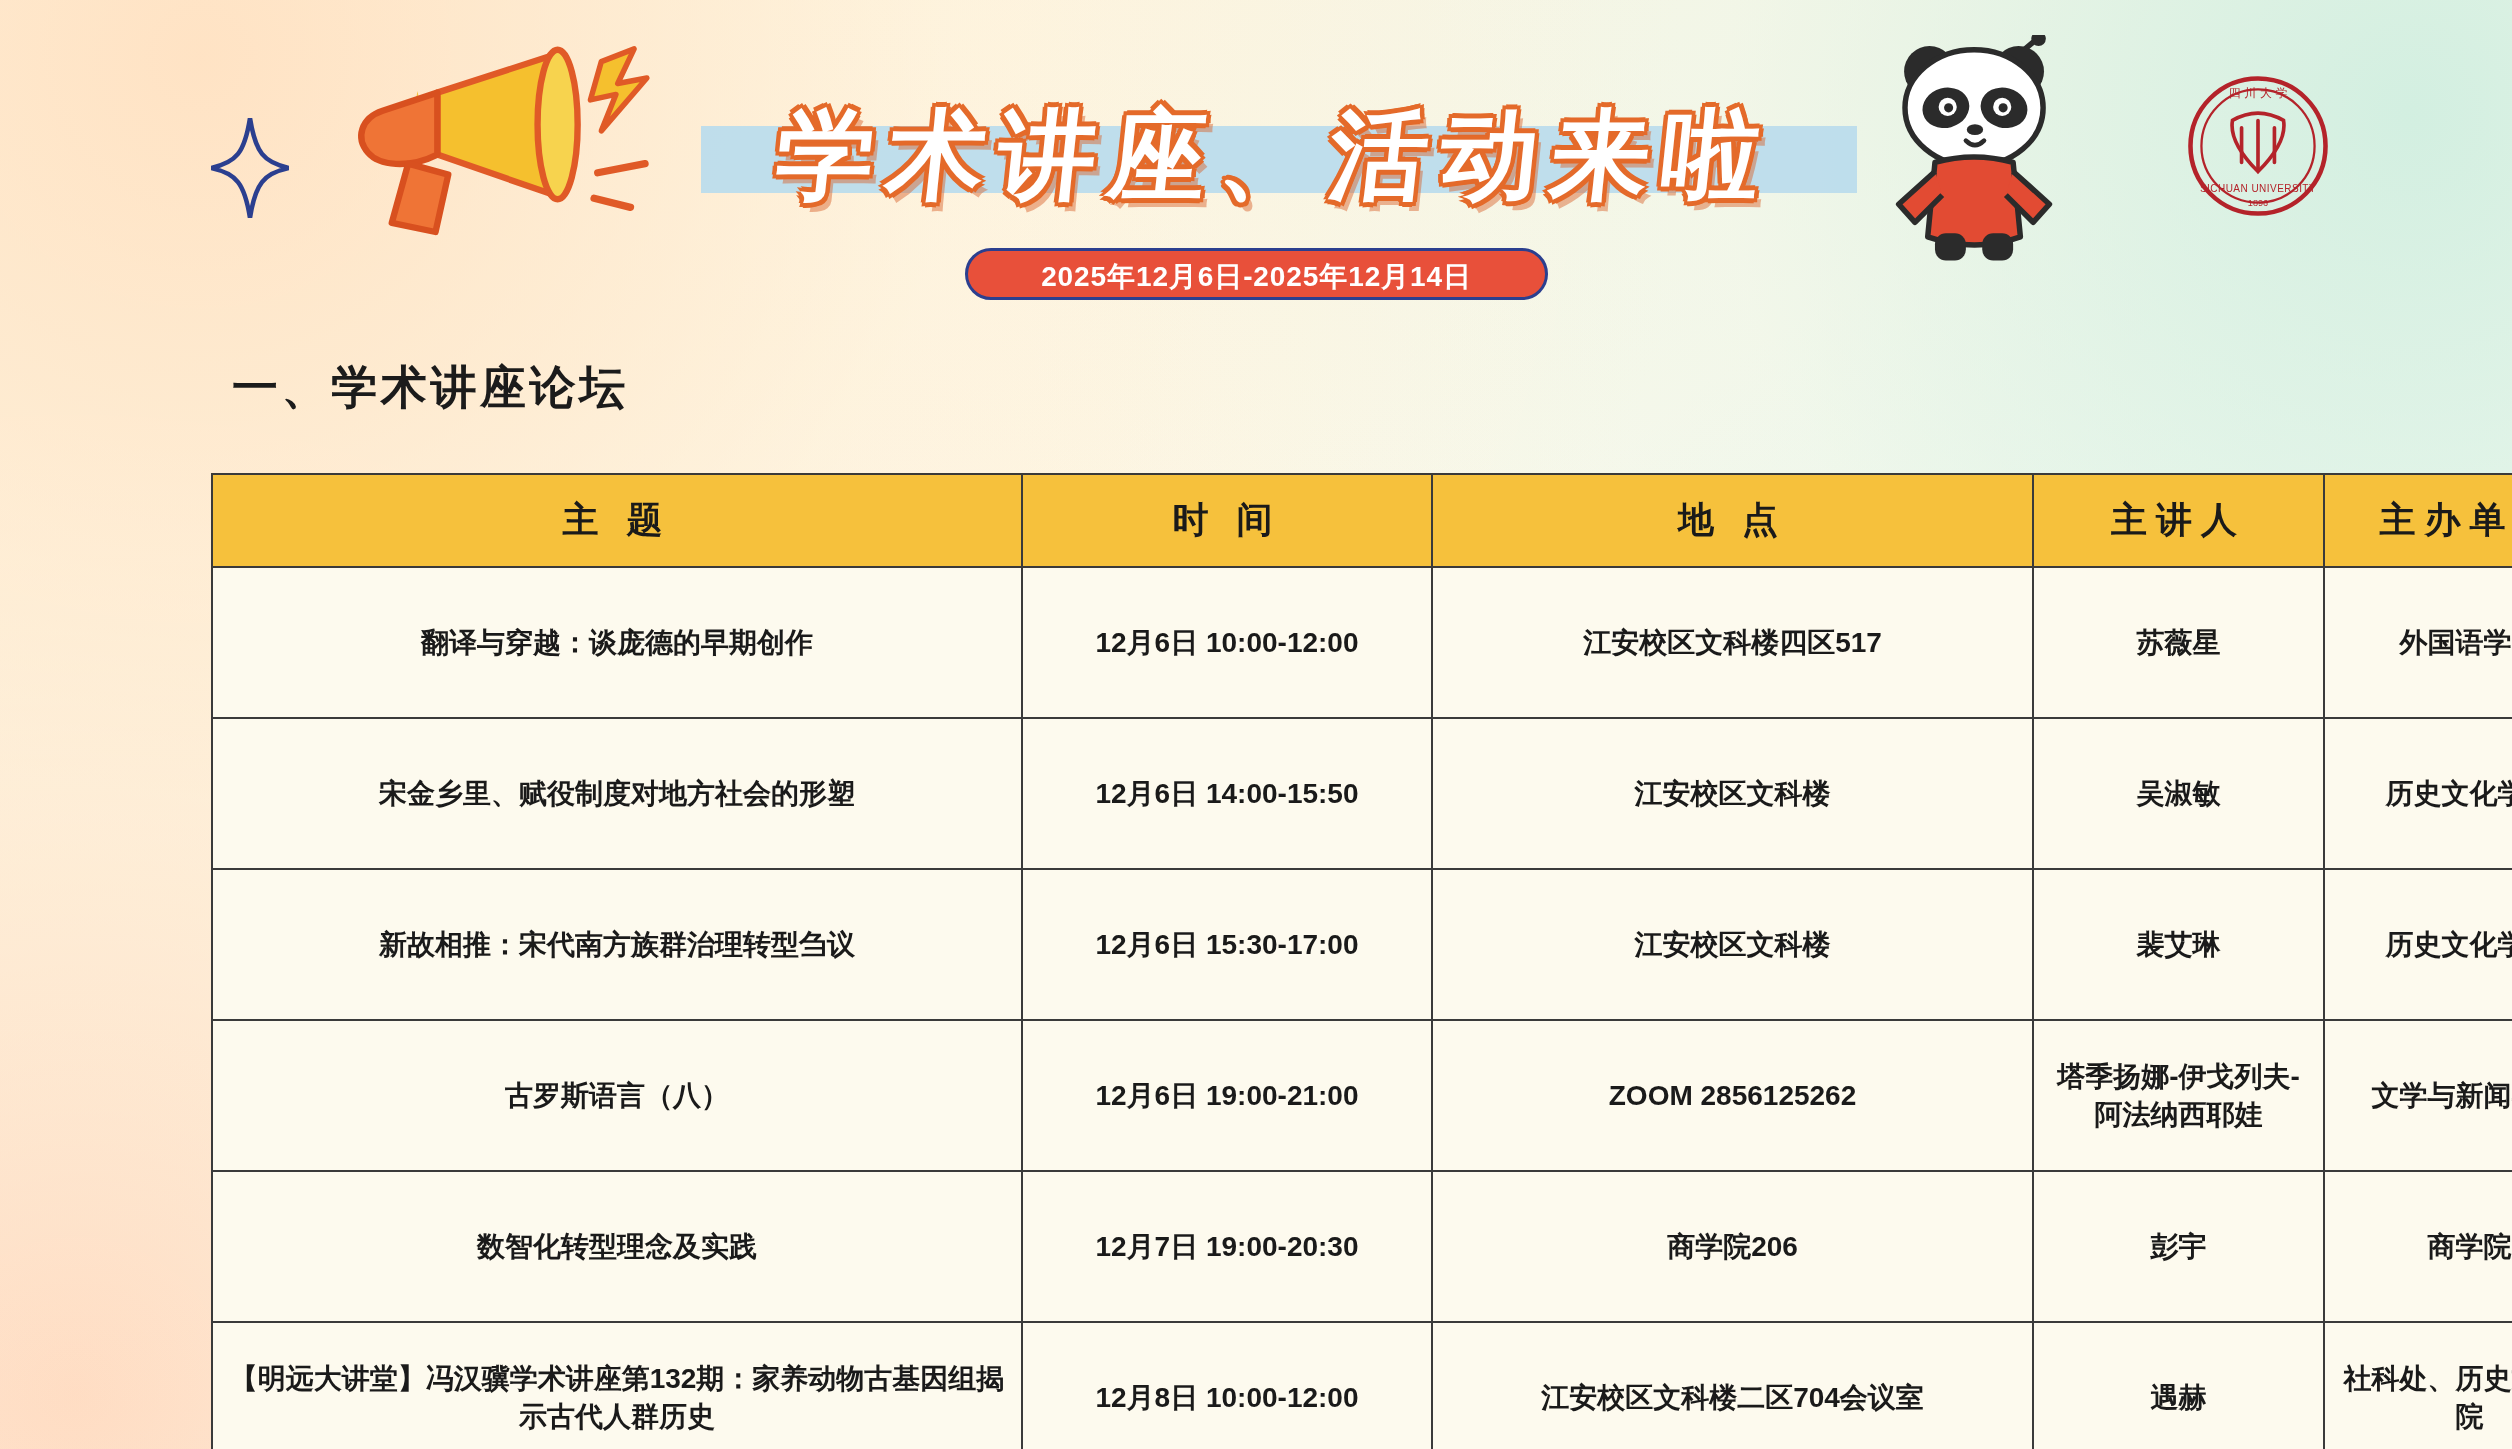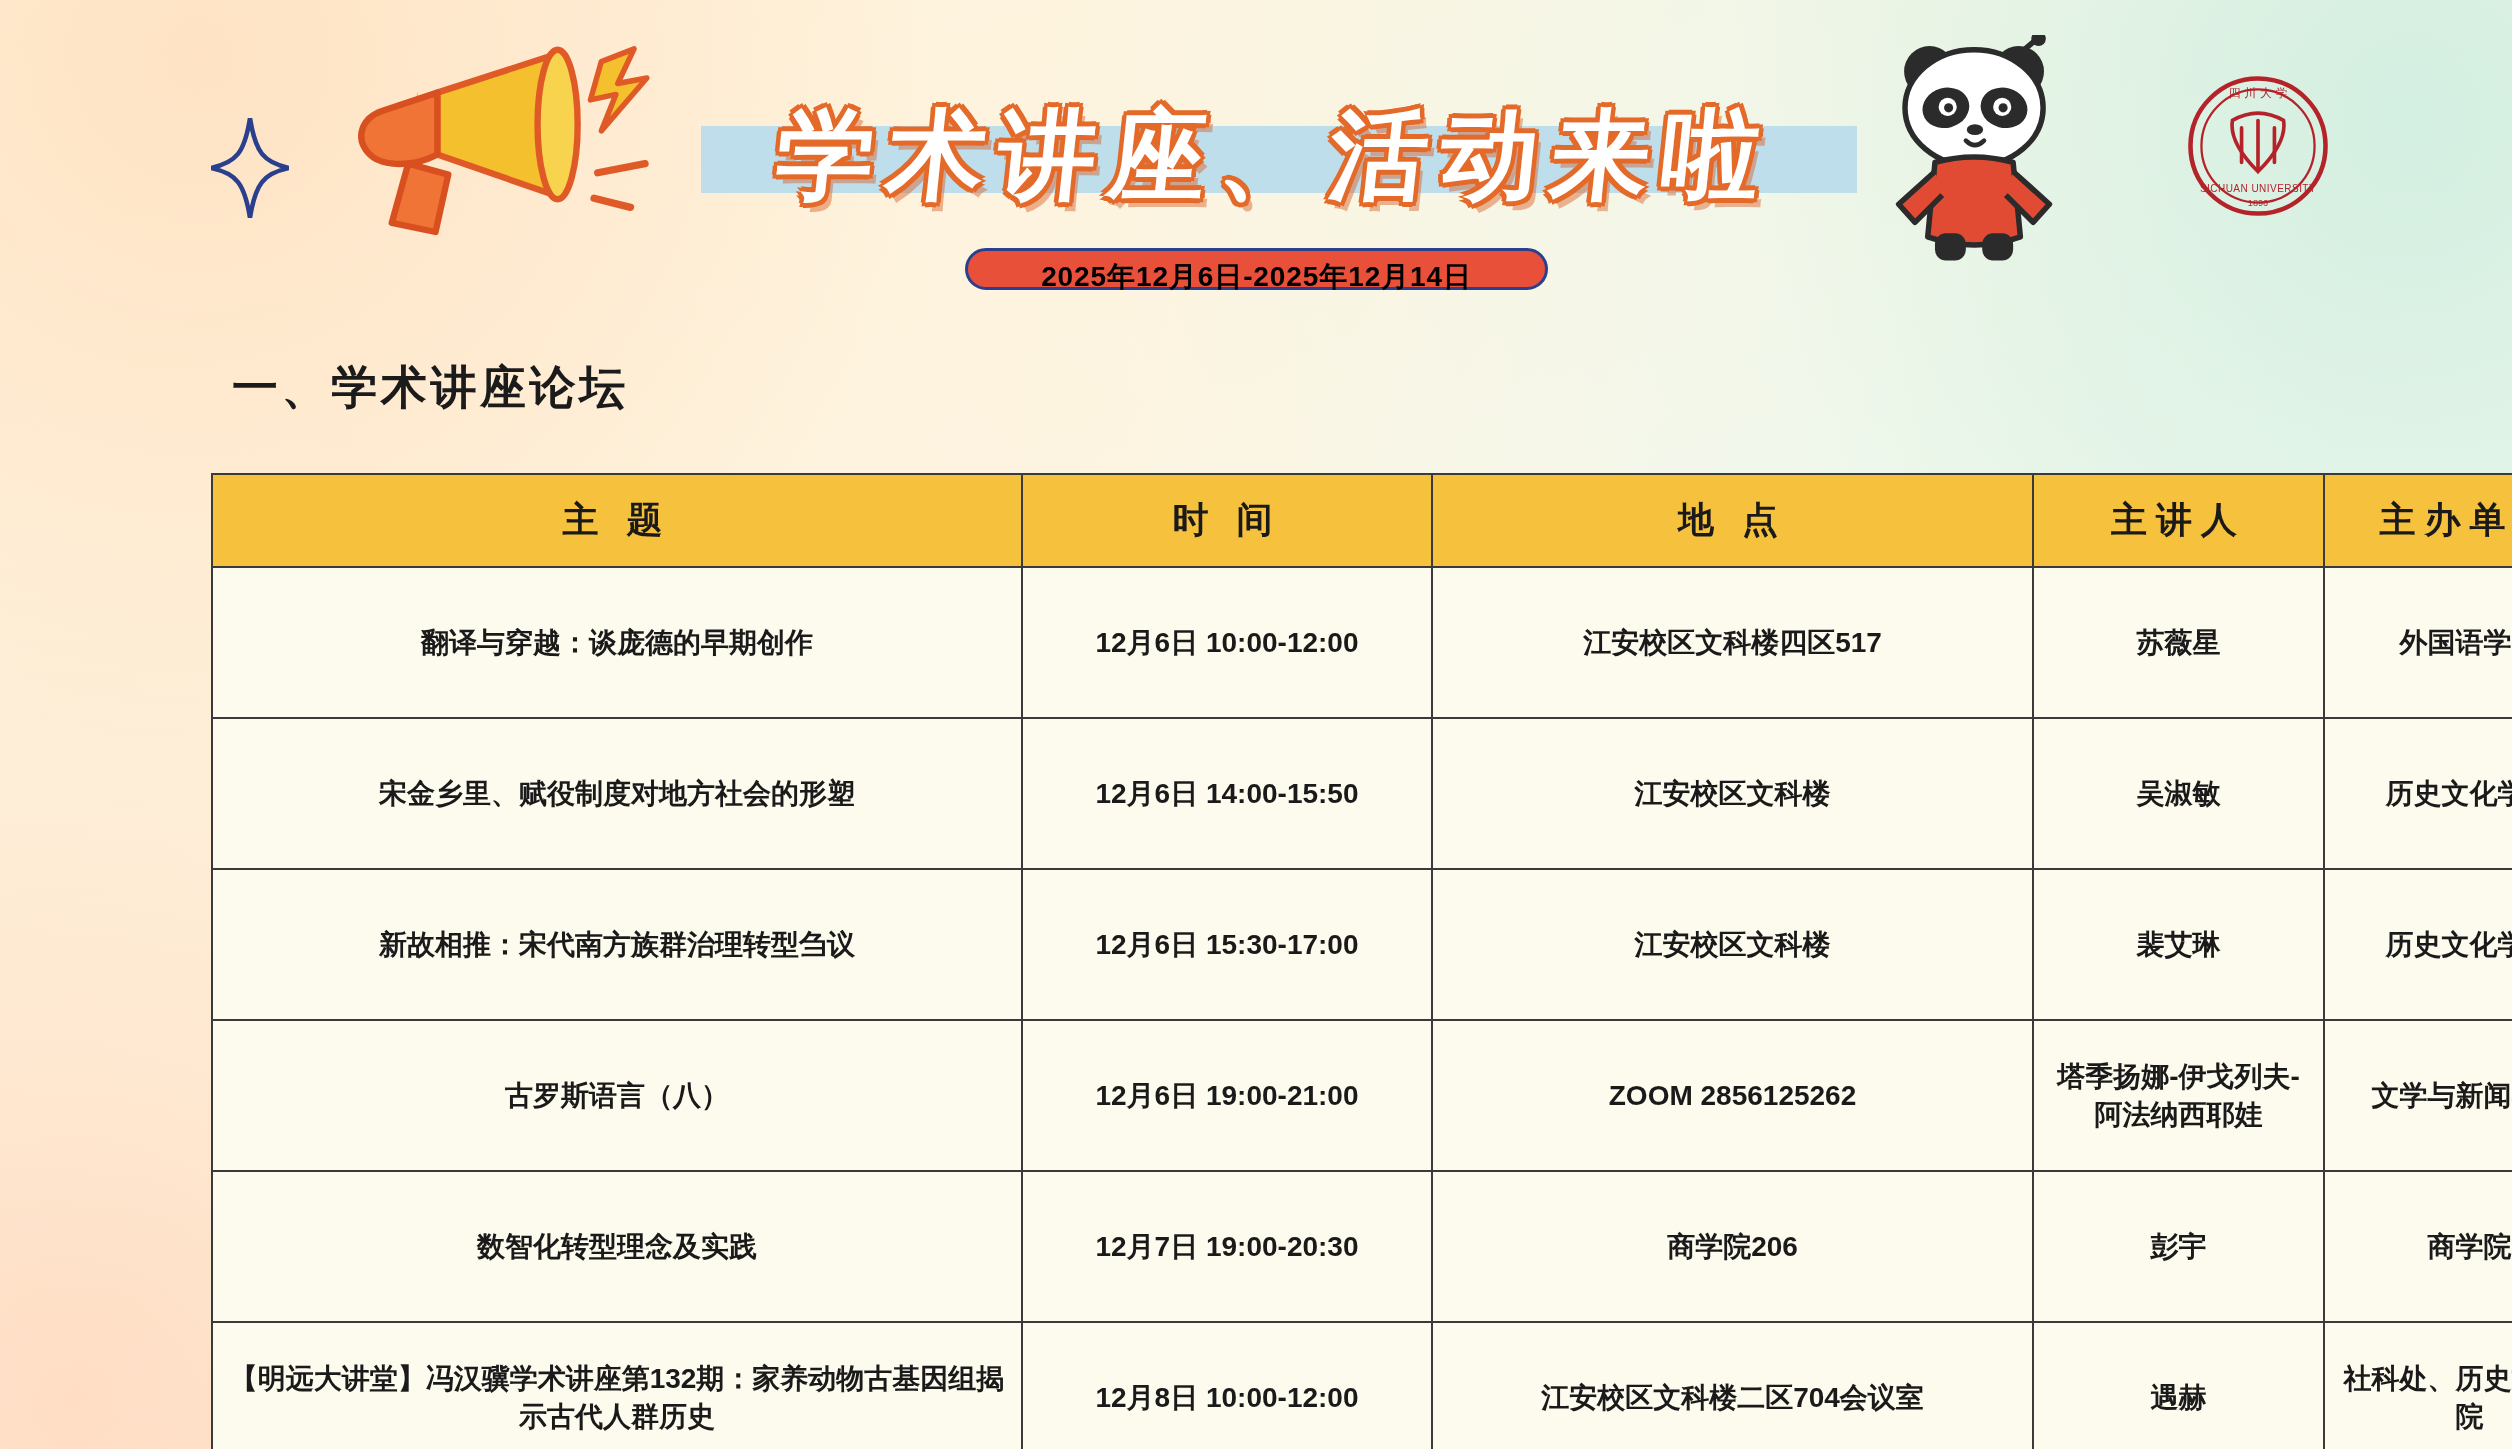--- a/index.html
+++ b/index.html
@@ -82,26 +82,26 @@
       0 -4.6px 0 #e46a2a, 0 4.6px 0 #e46a2a, -4.6px 0 0 #e46a2a, 4.6px 0 0 #e46a2a,
       7.3px 9px 0 rgba(214,94,38,0.45);
     transform: skewX(-6deg);
   }
 
   .date-pill {
     position: absolute;
     left: 965px;
     top: 248px;
     width: 583px;
-    height: 42px;
+    height: 52px;
     border-radius: 33px;
     background: #e8503a;
     border: 3.6px solid #2b3f8f;
     box-sizing: border-box;
-    color: #000000;
+    color: #ffffff;
     font-size: 28px;
     font-weight: bold;
     line-height: 51px;
     text-align: center;
     letter-spacing: 0.9px;
   }
 
   .panda {
     position: absolute;
     left: 1875px;

